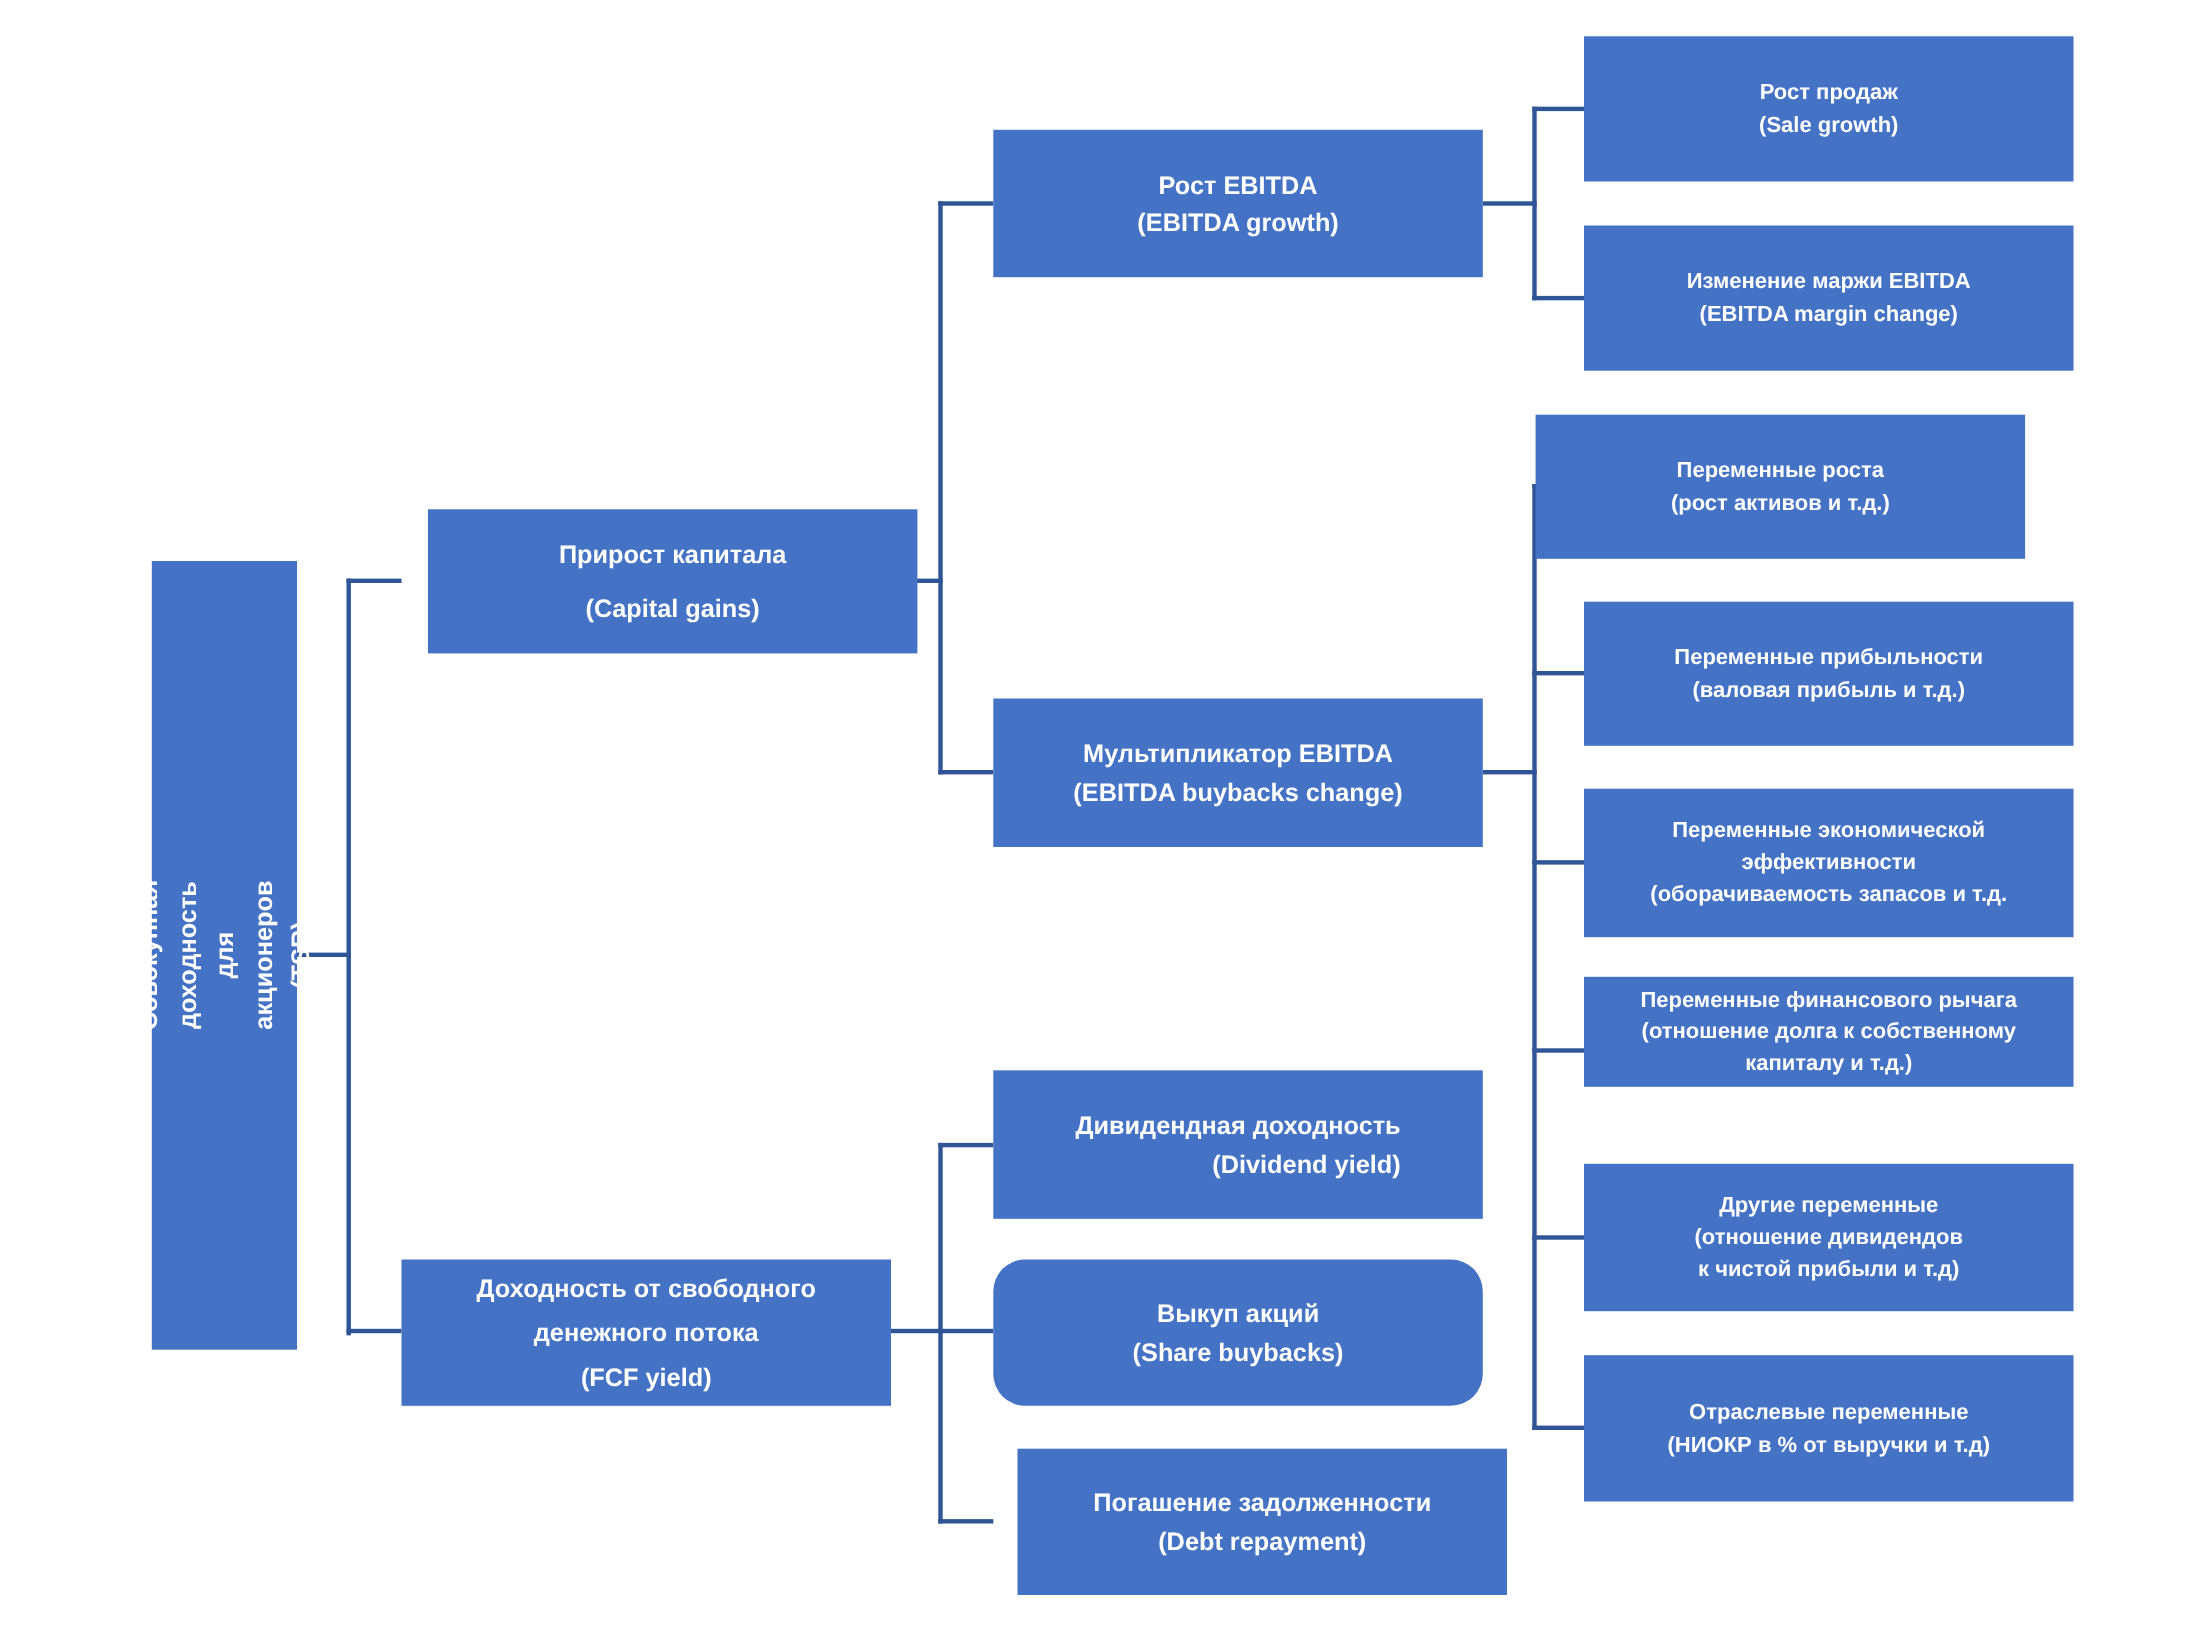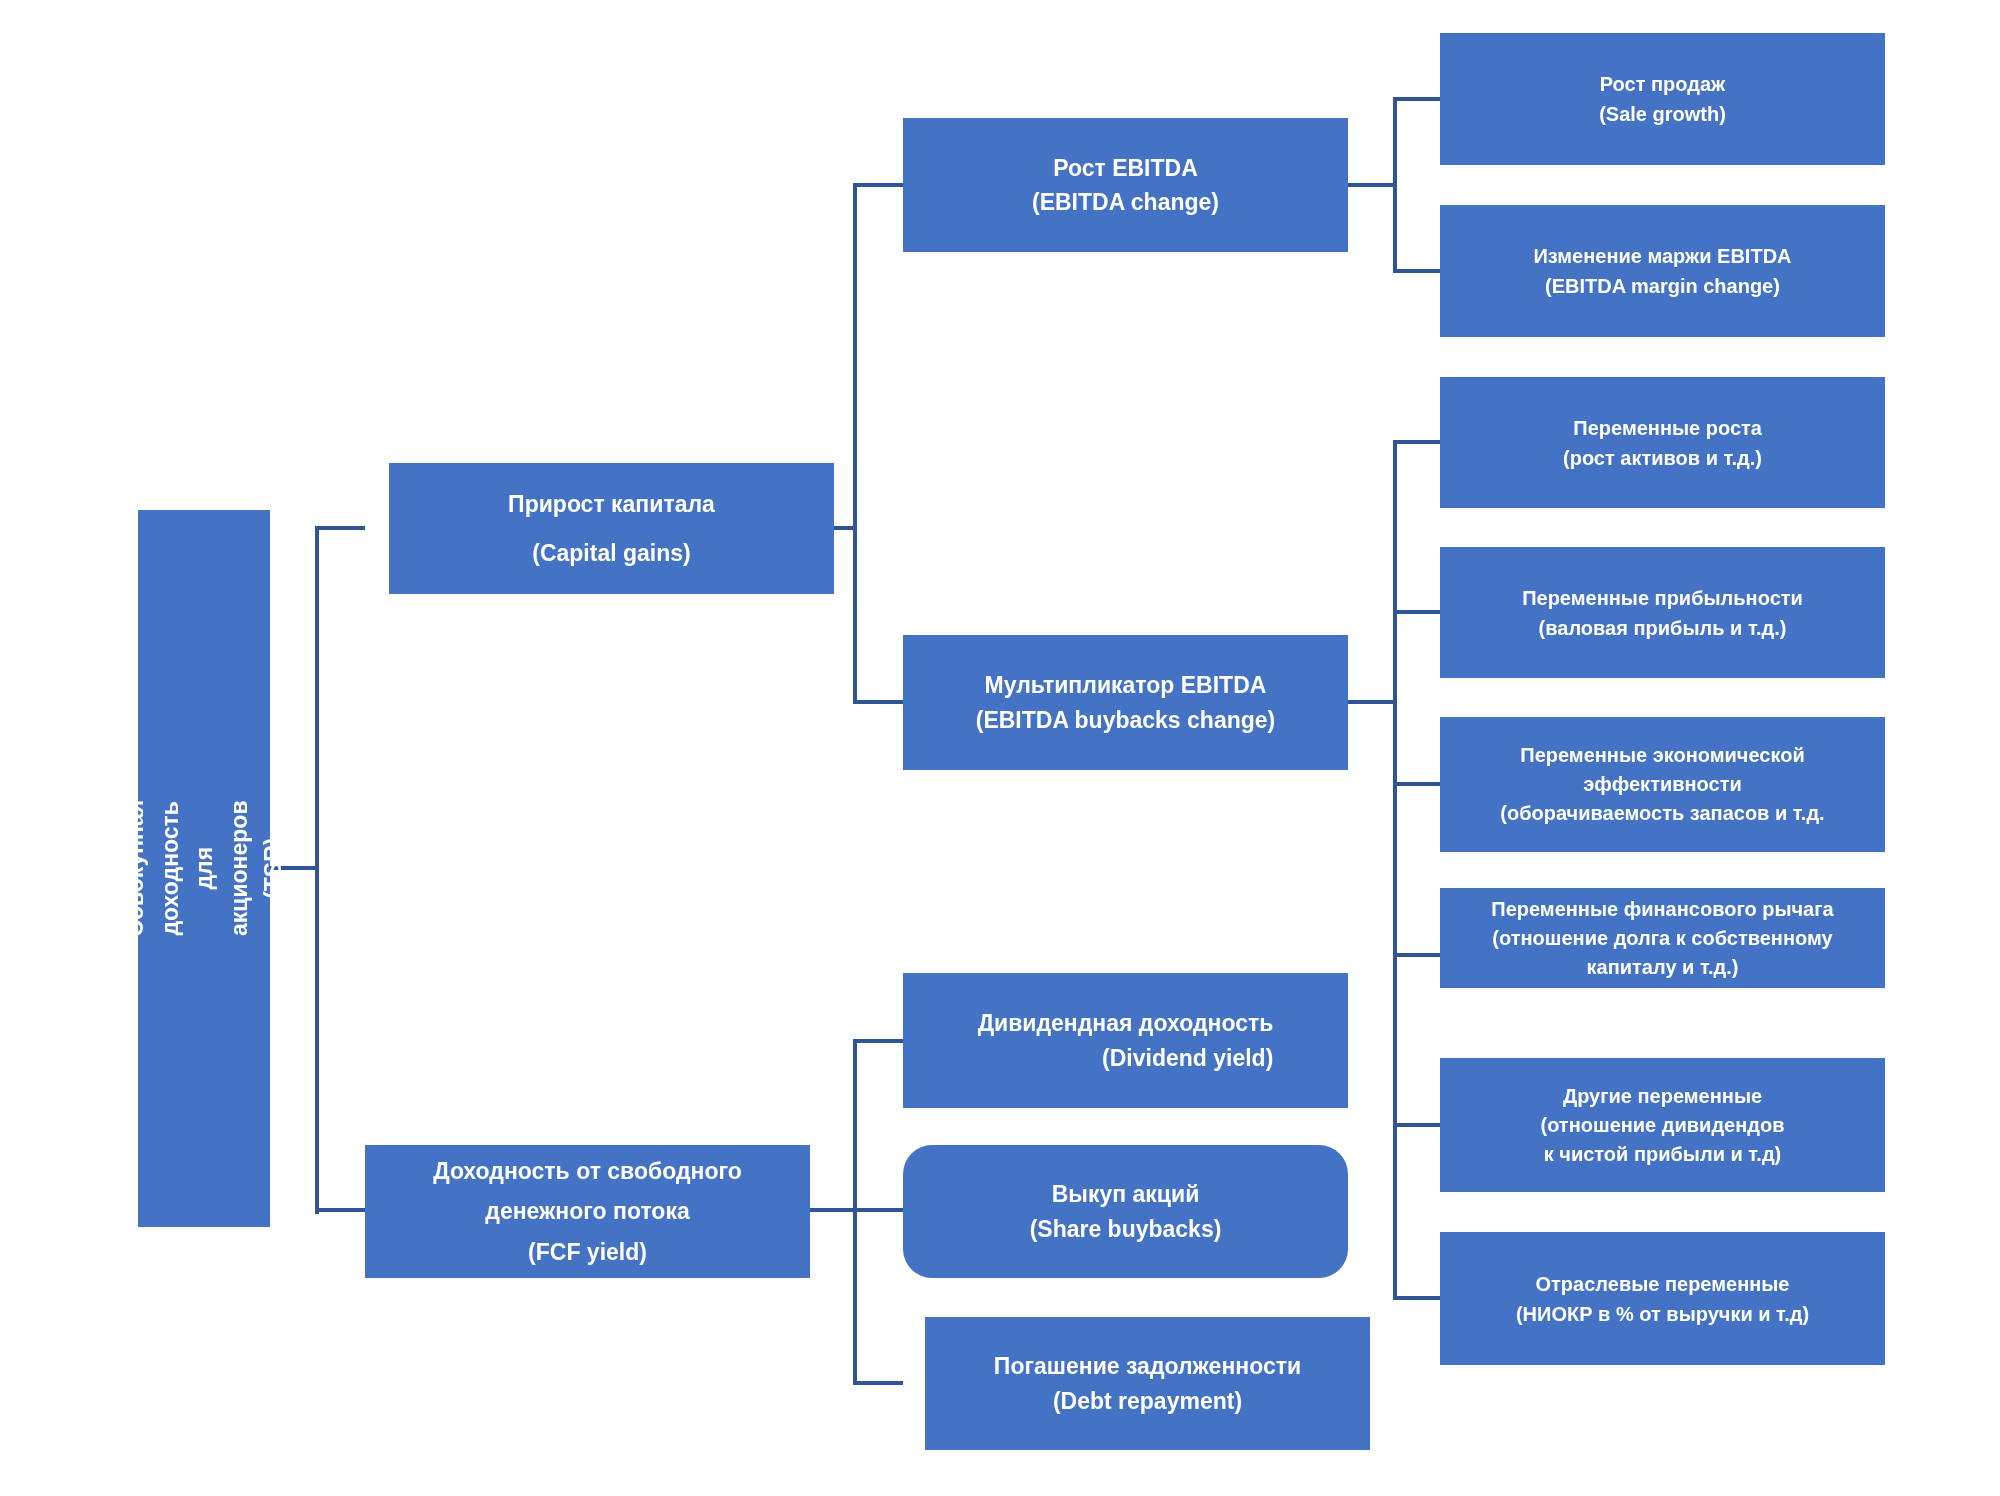--- a/index.html
+++ b/index.html
@@ -34,21 +34,21 @@
   .n-capital-gains  { left: 365px;  top: 463px;  width: 445px; height: 131px; line-height: 2.1; margin-left: 24px; }
   .n-fcf            { left: 365px;  top: 1145px; width: 445px; height: 133px; line-height: 1.75; }
   .n-ebitda-growth  { left: 903px;  top: 118px;  width: 445px; height: 134px; }
   .n-ebitda-multiple{ left: 903px;  top: 635px;  width: 445px; height: 135px; }
   .n-dividend       { left: 903px;  top: 973px;  width: 445px; height: 135px; text-align: right; }
   .n-buybacks       { left: 903px;  top: 1145px; width: 445px; height: 133px; border-radius: 29px; }
   .n-debt           { left: 903px;  top: 1317px; width: 445px; height: 133px; margin-left: 22px; }
   .rightcol         { font-size: 20px; line-height: 1.5; }
   .n-sale-growth    { left: 1440px; top: 33px;   width: 445px; height: 132px; }
   .n-margin         { left: 1440px; top: 205px;  width: 445px; height: 132px; }
-  .n-growth-vars    { left: 1440px; top: 377px;  width: 445px; height: 131px; text-align: right; }
+  .n-growth-vars    { left: 1396px; top: 377px;  width: 445px; height: 131px; }
   .n-profit-vars    { left: 1440px; top: 547px;  width: 445px; height: 131px; }
   .n-efficiency     { left: 1440px; top: 717px;  width: 445px; height: 135px; line-height: 1.45; }
   .n-leverage       { left: 1440px; top: 888px;  width: 445px; height: 100px; line-height: 1.45; }
   .n-other          { left: 1440px; top: 1058px; width: 445px; height: 134px; line-height: 1.45; }
   .n-industry       { left: 1440px; top: 1232px; width: 445px; height: 133px; }
 </style>
 </head>
 <body>
 
 <div class="canvas">
@@ -94,21 +94,21 @@
   </div>
 
   <div class="node n-fcf">
     <span>Доходность от свободного
 денежного потока
 (FCF yield)</span>
   </div>
 
   <div class="node n-ebitda-growth">
     <span>Рост EBITDA
-(EBITDA change)</span>
+(EBITDA growth)</span>
   </div>
 
   <div class="node n-ebitda-multiple">
     <span>Мультипликатор EBITDA
 (EBITDA buybacks change)</span>
   </div>
 
   <div class="node n-dividend">
     <span>Дивидендная доходность
 (Dividend yield)</span>

